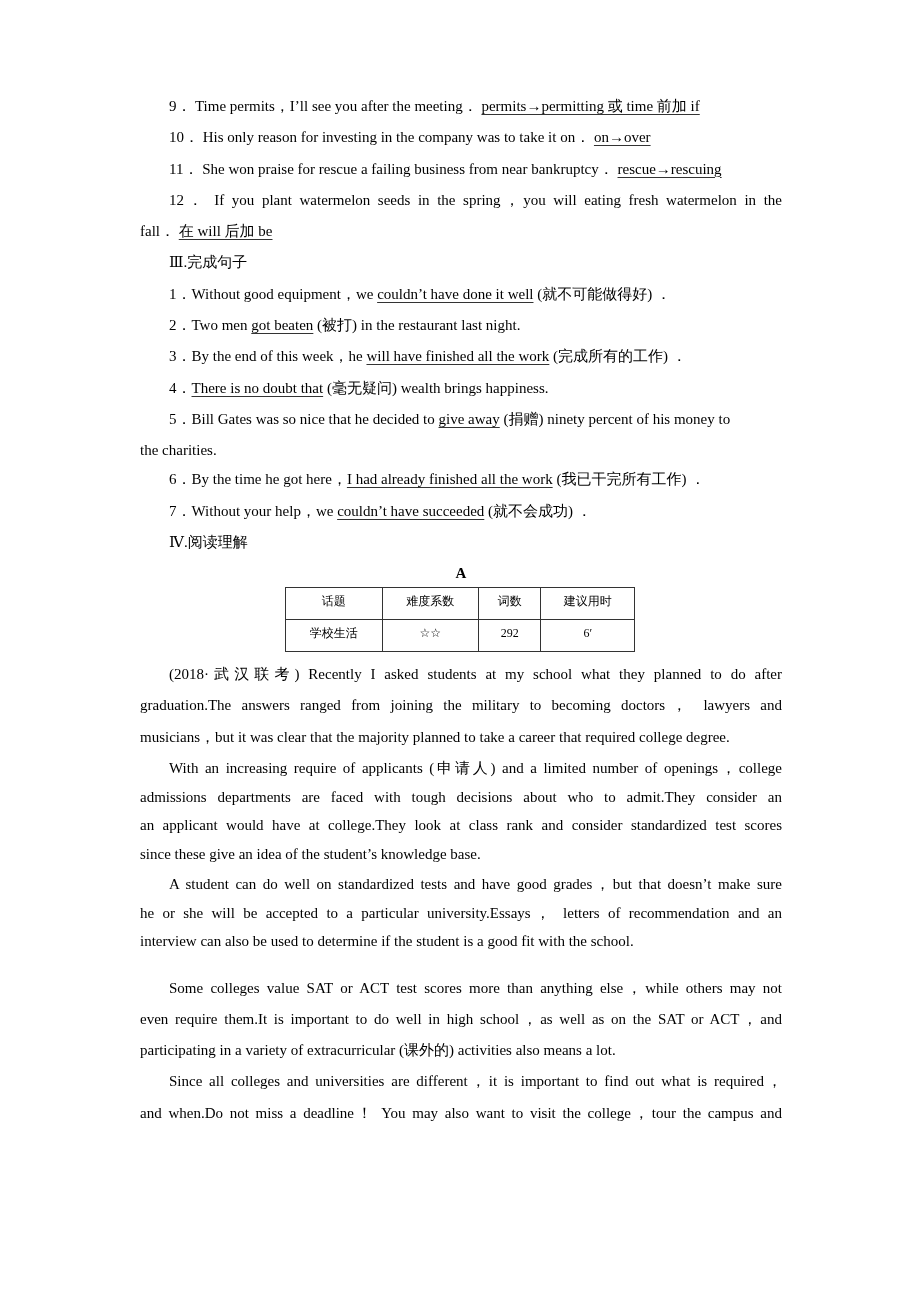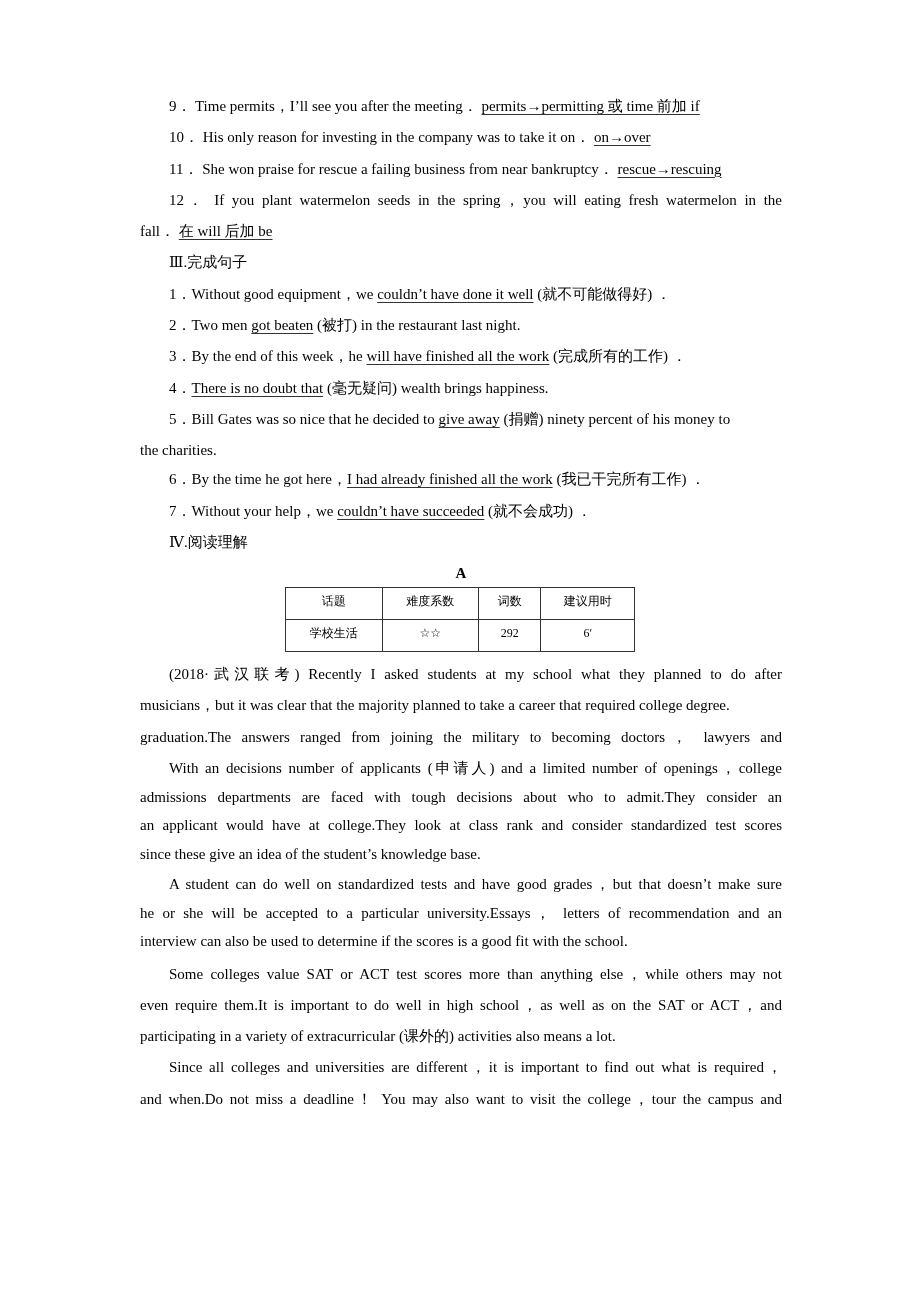--- a/index.html
+++ b/index.html
@@ -145,35 +145,35 @@
         <td>6′</td>
       </tr>
     </tbody>
       </table>
 
     <div class="gap-after-table"></div>
 
     <div class="passage">
       <div class="para1">
         <div class="line indent justify">(2018·武汉联考) Recently I asked students at my school what they planned to do after</div>
+        <div class="line justify">graduation.The answers ranged from joining the military to becoming doctors， lawyers and</div>
         <div class="line">musicians，but it was clear that the majority planned to take a career that required college degree.</div>
-        <div class="line justify">graduation.The answers ranged from joining the military to becoming doctors， lawyers and</div>
       </div>
       <div class="para2">
-        <div class="line indent justify">With an decisions number of applicants (申请人) and a limited number of openings，college</div>
+        <div class="line indent justify">With an increasing require of applicants (申请人) and a limited number of openings，college</div>
         <div class="line justify">admissions departments are faced with tough decisions about who to admit.They consider an</div>
         <div class="line justify">an applicant would have at college.They look at class rank and consider standardized test scores</div>
         <div class="line">since these give an idea of the student’s knowledge base.</div>
       </div>
       <div class="para3" style="margin-top:2px;">
         <div class="line indent justify">A student can do well on standardized tests and have good grades，but that doesn’t make sure</div>
         <div class="line justify">he or she will be accepted to a particular university.Essays， letters of recommendation and an</div>
-        <div class="line">interview can also be used to determine if the scores is a good fit with the school.</div>
+        <div class="line">interview can also be used to determine if the student is a good fit with the school.</div>
       </div>
-      <div class="para4" style="margin-top:4px;">
+      <div class="para4" style="margin-top:18px;">
         <div class="line indent justify">Some colleges value SAT or ACT test scores more than anything else，while others may not</div>
         <div class="line justify">even require them.It is important to do well in high school，as well as on the SAT or ACT，and</div>
         <div class="line">participating in a variety of extracurricular (课外的) activities also means a lot.</div>
       </div>
       <div class="para5">
         <div class="line indent justify">Since all colleges and universities are different，it is important to find out what is required，</div>
         <div class="line justify">and when.Do not miss a deadline！ You may also want to visit the college，tour the campus and</div>
       </div>
     </div>
   </div>

